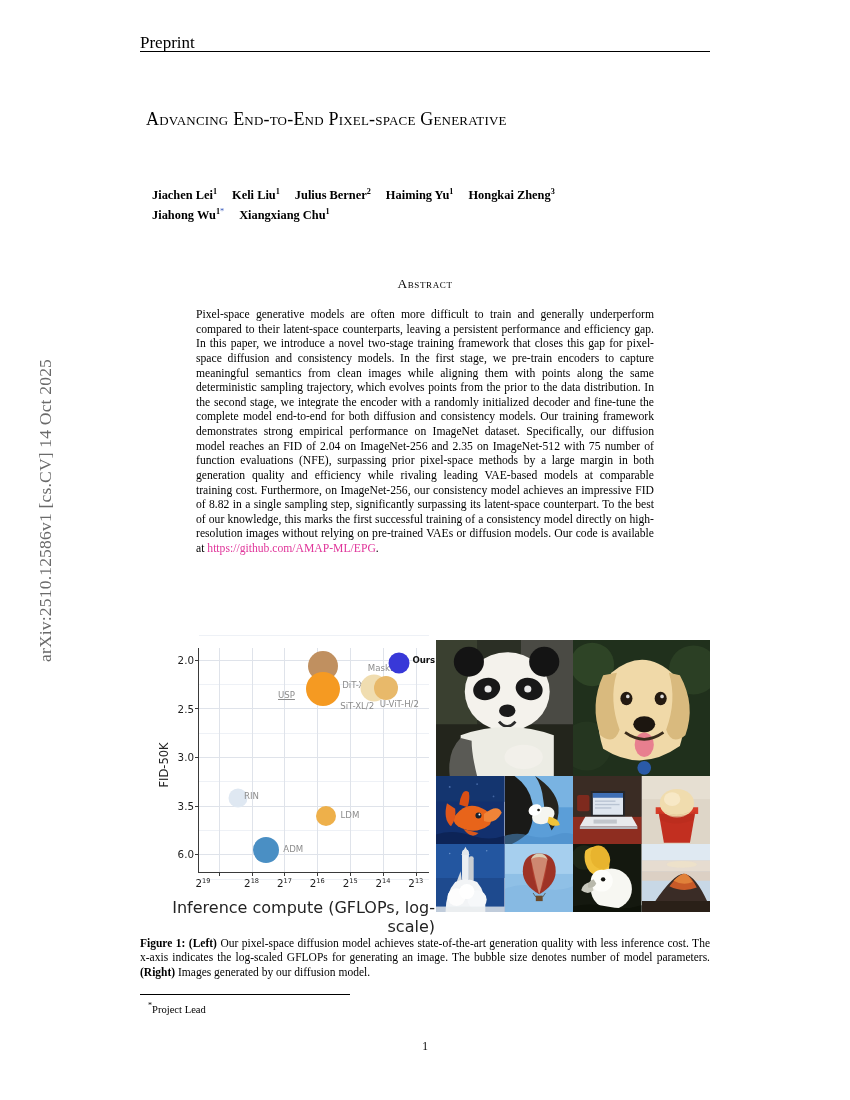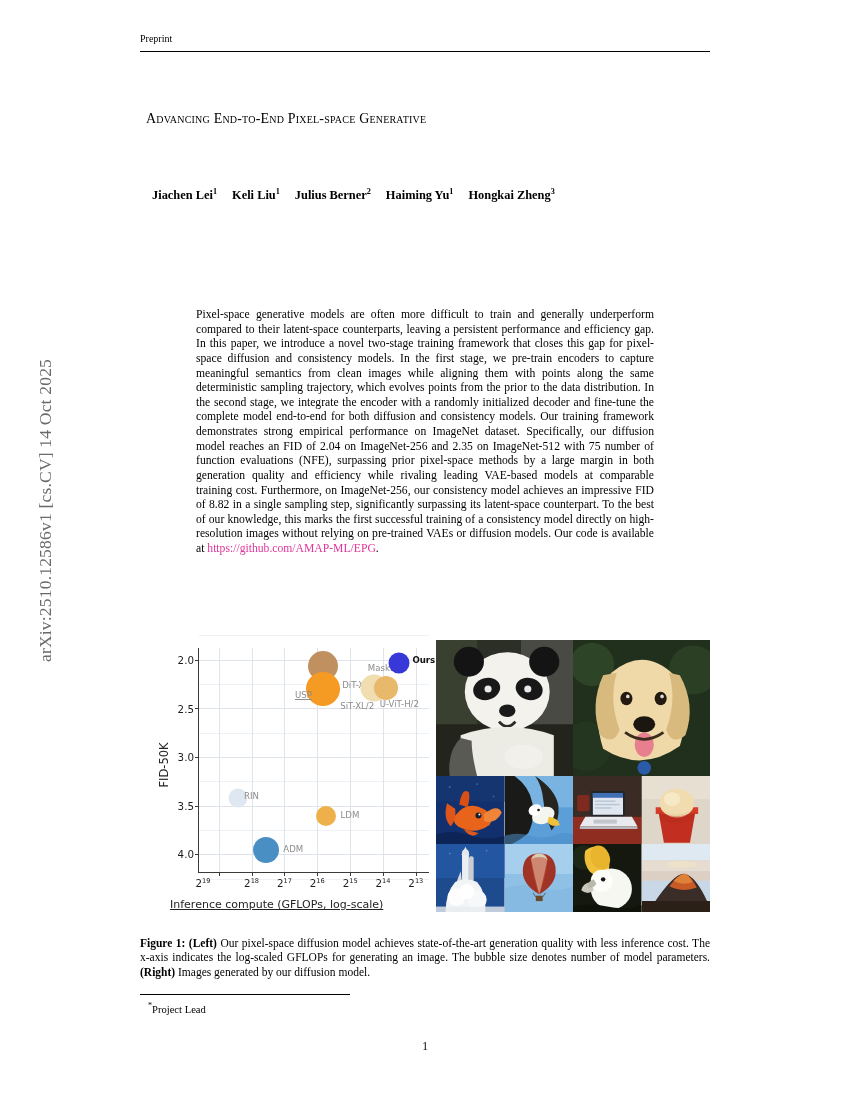--- a/index.html
+++ b/index.html
@@ -40,40 +40,40 @@
     width: 570px;
     height: 1100px;
   }
 
   
   .runhead {
     position: absolute;
     left: 0;
     top: 33px;
     width: 570px;
-    font-size: 10px;
+    font-size: 17px;
     font-family: "Liberation Serif", serif;
   }
   .runhead-rule {
     position: absolute;
     left: 0;
     top: 51px;
     width: 570px;
     height: 1.1px;
     background: #000;
   }
 
   
   .title {
     position: absolute;
     left: 6px;
     top: 104px;
     width: 566px;
     font-family: "Liberation Serif", serif;
-    font-size: 14px;
+    font-size: 18px;
     line-height: 30px;
     letter-spacing: 0.2px;
   }
   .sc {
     font-variant: small-caps;
   }
 
   
   .authors {
     position: absolute;
@@ -150,25 +150,24 @@
     transform: rotate(-90deg);
     font-family: "DejaVu Sans", sans-serif;
     font-size: 11.5px;
     color: #232323;
   }
   .xlabel {
     position: absolute;
     left: 20px;
     top: 258px;
     width: 265px;
-    text-align: left;
+    text-align: right;
     font-family: "DejaVu Sans", sans-serif;
-    font-size: 11px;
+    font-size: 16px;
     color: #232323;
-    text-decoration: underline;
   }
   .axes {
     position: absolute;
     left: 48px;
     top: 8px;
     width: 230px;
     height: 224px;
     border-left: 1.1px solid #3a3a3a;
     border-bottom: 1.1px solid #3a3a3a;
     background: #ffffff;
@@ -298,22 +297,24 @@
 
   <div class="runhead">Preprint</div>
   <div class="runhead-rule"></div>
 
   <div class="title">
     <div class="sc">Advancing End-to-End Pixel-space Generative</div>
   </div>
 
   <div class="authors">
     <div id="author-line-1"><span>Jiachen Lei<sup>1</sup></span><span class="gap"></span><span>Keli Liu<sup>1</sup></span><span class="gap"></span><span>Julius Berner<sup>2</sup></span><span class="gap"></span><span>Haiming Yu<sup>1</sup></span><span class="gap"></span><span>Hongkai Zheng<sup>3</sup></span></div>
+    <div id="author-line-2"><span>Jiahong Wu<sup>1</sup><sup class="star">*</sup></span><span class="gap"></span><span>Xiangxiang Chu<sup>1</sup></span></div>
   </div>
 
+  <div class="abs-head">Abstract</div>
   <div class="abstract">
     <span>Pixel-space generative models are often more difficult to train and generally underperform compared to their latent-space counterparts, leaving a persistent performance and efficiency gap. In this paper, we introduce a novel two-stage training framework that closes this gap for pixel-space diffusion and consistency models. In the first stage, we pre-train encoders to capture meaningful semantics from clean images while aligning them with points along the same deterministic sampling trajectory, which evolves points from the prior to the data distribution. In the second stage, we integrate the encoder with a randomly initialized decoder and fine-tune the complete model end-to-end for both diffusion and consistency models. Our training framework demonstrates strong empirical performance on ImageNet dataset. Specifically, our diffusion model reaches an FID of 2.04 on ImageNet-256 and 2.35 on ImageNet-512 with 75 number of function evaluations (NFE), surpassing prior pixel-space methods by a large margin in both generation quality and efficiency while rivaling leading VAE-based models at comparable training cost. Furthermore, on ImageNet-256, our consistency model achieves an impressive FID of 8.82 in a single sampling step, significantly surpassing its latent-space counterpart. To the best of our knowledge, this marks the first successful training of a consistency model directly on high-resolution images without relying on pre-trained VAEs or diffusion models. Our code is available at </span><a class="link" href="#">https://github.com/AMAP-ML/EPG</a><span>.</span>
   </div>
 
   <div class="figure">
 
     <div class="plot-wrap">
       <div class="ylabel">FID-50K</div>
       <div class="xlabel">Inference compute (GFLOPs, log-scale)</div>
       <div class="axes" id="axes">
@@ -333,21 +334,21 @@
           <div class="ytick" style="top: 109.078px;">3.0</div>
           <div class="ytick-mark" style="top: 109.078px;"></div>
           <div class="grid-h" style="top: 157.774px;"></div>
           <div class="grid-h" style="top: 182.122px; background: rgb(238, 241, 246);"></div>
           <div class="grid-h" style="top: 133.426px; background: rgb(238, 241, 246);"></div>
           <div class="ytick" style="top: 157.774px;">3.5</div>
           <div class="ytick-mark" style="top: 157.774px;"></div>
           <div class="grid-h" style="top: 206.47px;"></div>
           <div class="grid-h" style="top: 230.817px; background: rgb(238, 241, 246);"></div>
           <div class="grid-h" style="top: 182.122px; background: rgb(238, 241, 246);"></div>
-          <div class="ytick" style="top: 206.47px;">4.0</div>
+          <div class="ytick" style="top: 206.47px;">6.0</div>
           <div class="ytick-mark" style="top: 206.47px;"></div>
           <div class="grid-v" style="left: 19.7143px;"></div>
           <div class="xtick" style="left: 4px;">2<sup>19</sup></div>
           <div class="xtick-mark" style="left: 19.7143px;"></div>
           <div class="grid-v" style="left: 52.5714px;"></div>
           <div class="xtick" style="left: 52.5714px;">2<sup>18</sup></div>
           <div class="xtick-mark" style="left: 52.5714px;"></div>
           <div class="grid-v" style="left: 85.4286px;"></div>
           <div class="xtick" style="left: 85.4286px;">2<sup>17</sup></div>
           <div class="xtick-mark" style="left: 85.4286px;"></div>
@@ -360,21 +361,21 @@
           <div class="grid-v" style="left: 184px;"></div>
           <div class="xtick" style="left: 184px;">2<sup>14</sup></div>
           <div class="xtick-mark" style="left: 184px;"></div>
           <div class="grid-v" style="left: 216.857px;"></div>
           <div class="xtick" style="left: 216.857px;">2<sup>13</sup></div>
           <div class="xtick-mark" style="left: 216.857px;"></div>
           <div class="bubble" title="SiT-XL/2" style="left: 124.2px; top: 17.5304px; width: 30px; height: 30px; background: rgb(192, 144, 96);"></div>
           <div class="bpoint-label" style="left: 141.2px; top: 8.53043px; margin-top: 44px;">SiT-XL/2</div>
           <div class="bubble" title="DiT-XL/2" style="left: 124.2px; top: 40.9043px; width: 34px; height: 34px; background: rgb(245, 154, 34);"></div>
           <div class="bpoint-label" style="left: 143.2px; top: 31.9043px;">DiT-XL/2</div>
-          <div class="bpoint-label" style="left: 96px; top: 41.9043px; text-decoration: underline;">USP</div>
+          <div class="bpoint-label" style="left: 79px; top: 41.9043px; text-decoration: underline;">USP</div>
           <div class="bubble" title="MaskDiT" style="left: 174.8px; top: 39.9304px; width: 27px; height: 27px; background: rgb(240, 221, 176);"></div>
           <div class="bpoint-label" style="left: 168.8px; top: 14.9304px;">MaskDiT</div>
           <div class="bubble" title="U-ViT-H/2" style="left: 186.629px; top: 39.9304px; width: 24px; height: 24px; background: rgb(232, 185, 106);"></div>
           <div class="bpoint-label" style="left: 180.629px; top: 50.9304px;">U-ViT-H/2</div>
           <div class="bubble" title="Ours" style="left: 200.429px; top: 14.6087px; width: 21px; height: 21px; background: rgb(56, 56, 216);"></div>
           <div class="bpoint-label ours" style="left: 213.429px; top: 6.6087px;">Ours</div>
           <div class="bubble" title="RIN" style="left: 38.7714px; top: 149.983px; width: 19px; height: 19px; background: rgb(223, 232, 242);"></div>
           <div class="bpoint-label" style="left: 45px; top: 142.983px;">RIN</div>
           <div class="bubble" title="LDM" style="left: 127.486px; top: 167.513px; width: 20px; height: 20px; background: rgb(238, 176, 74);"></div>
           <div class="bpoint-label" style="left: 141.486px; top: 161.513px;">LDM</div>

